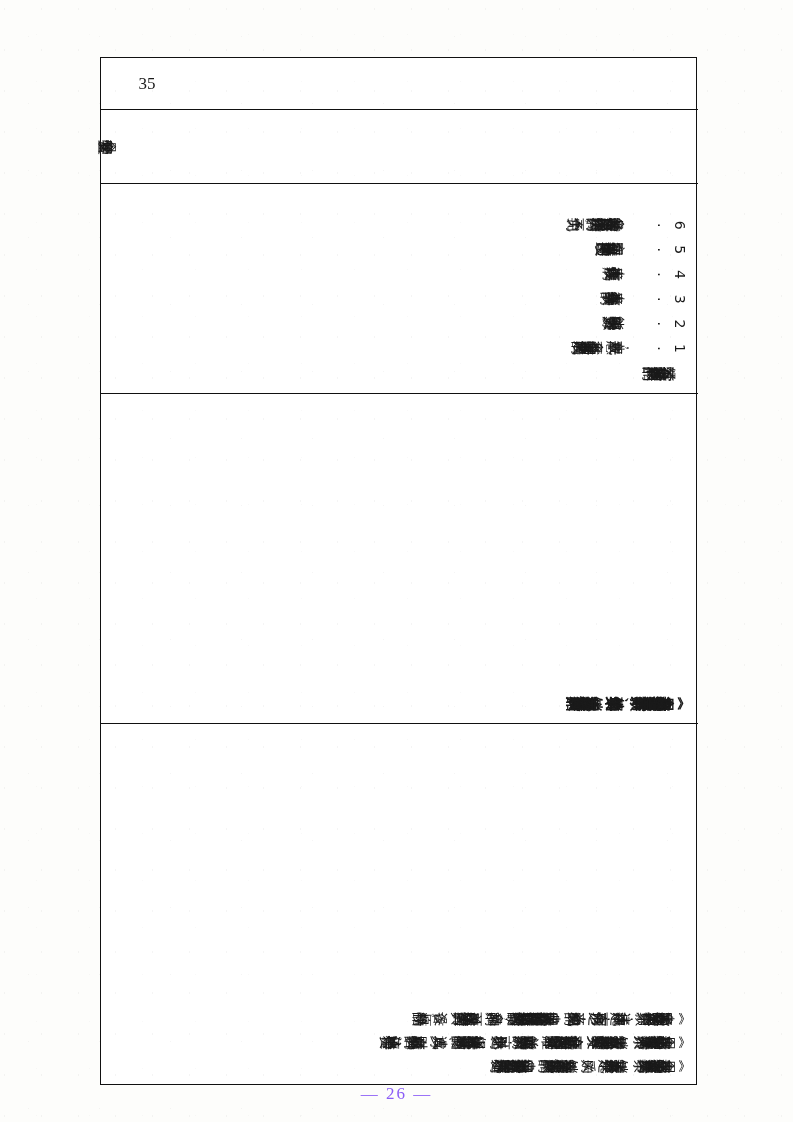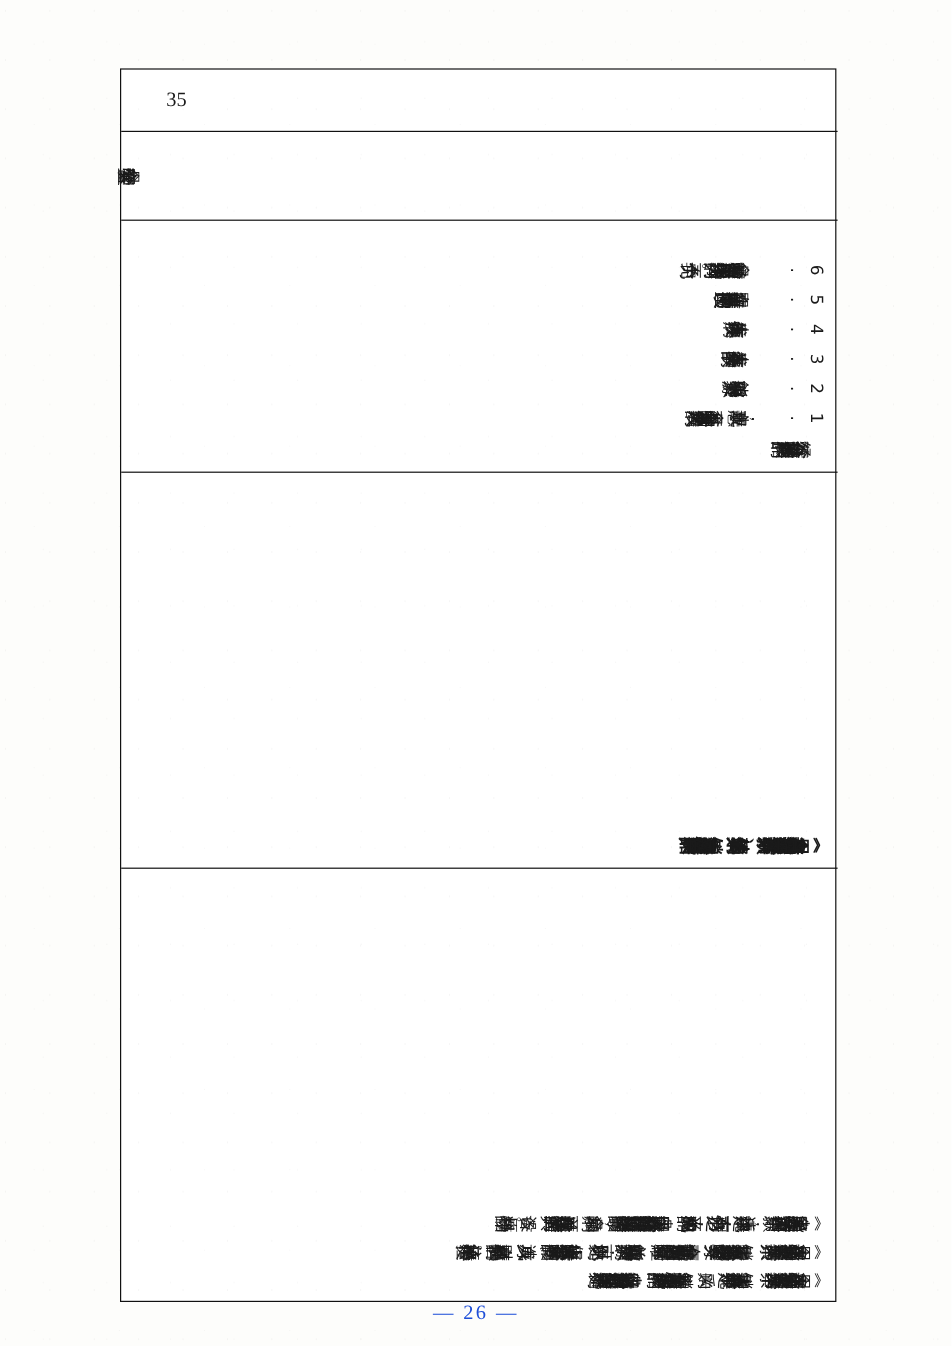--- a/index.html
+++ b/index.html
@@ -124,21 +124,21 @@
 
   
   .page-number {
     position: absolute;
     left: 0;
     right: 0;
     bottom: 18px;
     text-align: center;
     font-family: "Liberation Serif", serif;
     font-size: 17px;
-    color: #1d4ed8;
+    color: #8b5cf6;
     letter-spacing: 2px;
   }
 
   
   .speckle {
     position: absolute;
     inset: 0;
     pointer-events: none;
     opacity: 0.035;
     background:

